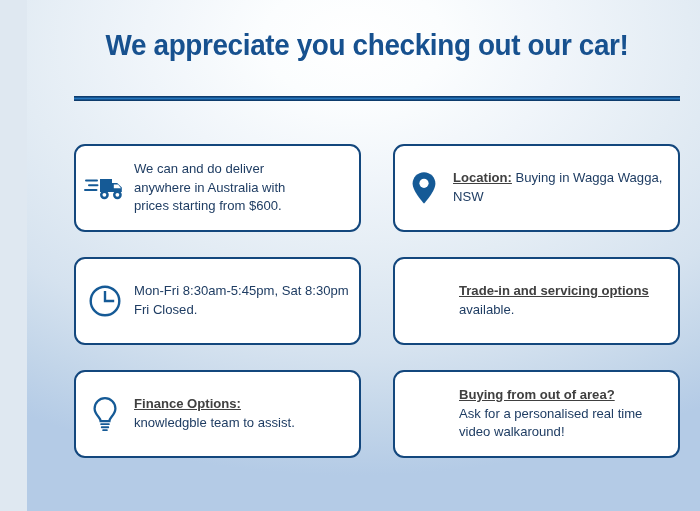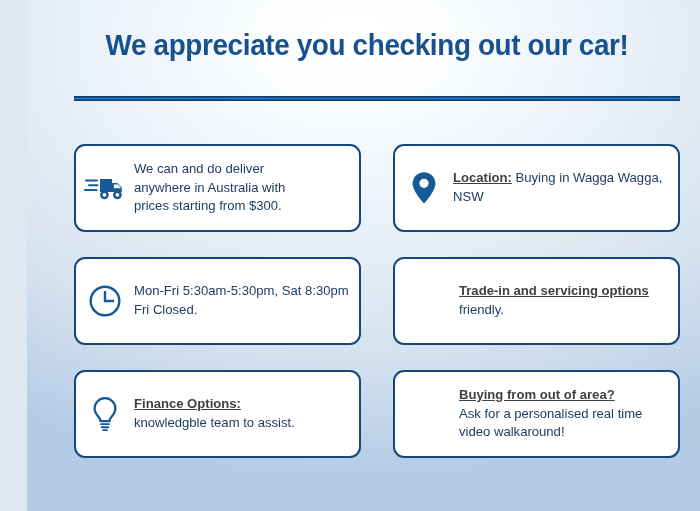--- a/index.html
+++ b/index.html
@@ -136,21 +136,21 @@
             <circle cx="20.4" cy="21.8" r="4.4"></circle>
             <circle cx="20.4" cy="21.8" r="1.9" fill="#ffffff"></circle>
             <circle cx="33.4" cy="21.8" r="4.4"></circle>
             <circle cx="33.4" cy="21.8" r="1.9" fill="#ffffff"></circle>
           </g>
         </svg>
       </div>
       <div class="card-text">
         <span class="ln">We can and do deliver</span>
         <span class="ln">anywhere in Australia with</span>
-        <span class="ln">prices starting from $300.</span>
+        <span class="ln">prices starting from $600.</span>
       </div>
     </div>
 
     <div class="card">
       <div class="card-icon">
         <svg width="26" height="34" viewBox="0 0 26 34" aria-hidden="true">
           <path d="M13 1.2 C6.6 1.2 1.6 6.2 1.6 12.5 C1.6 20.4 13 32.6 13 32.6 C13 32.6 24.4 20.4 24.4 12.5 C24.4 6.2 19.4 1.2 13 1.2 Z" fill="#155a96"></path>
           <circle cx="13" cy="12.3" r="4.6" fill="#ffffff"></circle>
         </svg>
       </div>
@@ -161,30 +161,30 @@
     </div>
 
     <div class="card wide-text">
       <div class="card-icon">
         <svg width="34" height="34" viewBox="0 0 34 34" aria-hidden="true">
           <circle cx="17" cy="17" r="14.3" fill="none" stroke="#155a96" stroke-width="2.4"></circle>
           <path d="M17 8.2 V17 H25" fill="none" stroke="#155a96" stroke-width="2.4" stroke-linecap="square"></path>
         </svg>
       </div>
       <div class="card-text">
-        <span class="ln">Mon-Fri 5:30am-5:30pm, Sat 8:30pm</span>
+        <span class="ln">Mon-Fri 8:30am-5:45pm, Sat 8:30pm</span>
         <span class="ln">Fri Closed.</span>
       </div>
     </div>
 
     <div class="card centered">
       <div class="card-icon empty"></div>
       <div class="card-text">
         <span class="ln b">Trade-in and servicing options</span>
-        <span class="ln">friendly.</span>
+        <span class="ln">available.</span>
       </div>
     </div>
 
     <div class="card">
       <div class="card-icon">
         <svg width="28" height="36" viewBox="0 0 28 36" aria-hidden="true">
           <path d="M14 2.2 C8.2 2.2 3.6 6.8 3.6 12.5 C3.6 16.4 5.8 18.8 7.6 20.9 C8.9 22.4 9.6 23.5 9.6 25.2 h8.8 c0-1.7 0.7-2.8 2-4.3 c1.8-2.1 4-4.5 4-8.4 C24.4 6.8 19.8 2.2 14 2.2 Z" fill="none" stroke="#155a96" stroke-width="2.3"></path>
           <rect x="9.3" y="27.2" width="9.4" height="1.9" rx="0.6" fill="#155a96"></rect>
           <rect x="9.9" y="30.3" width="8.2" height="1.9" rx="0.6" fill="#155a96"></rect>
           <rect x="11.3" y="33.3" width="5.4" height="1.8" rx="0.6" fill="#155a96"></rect>

